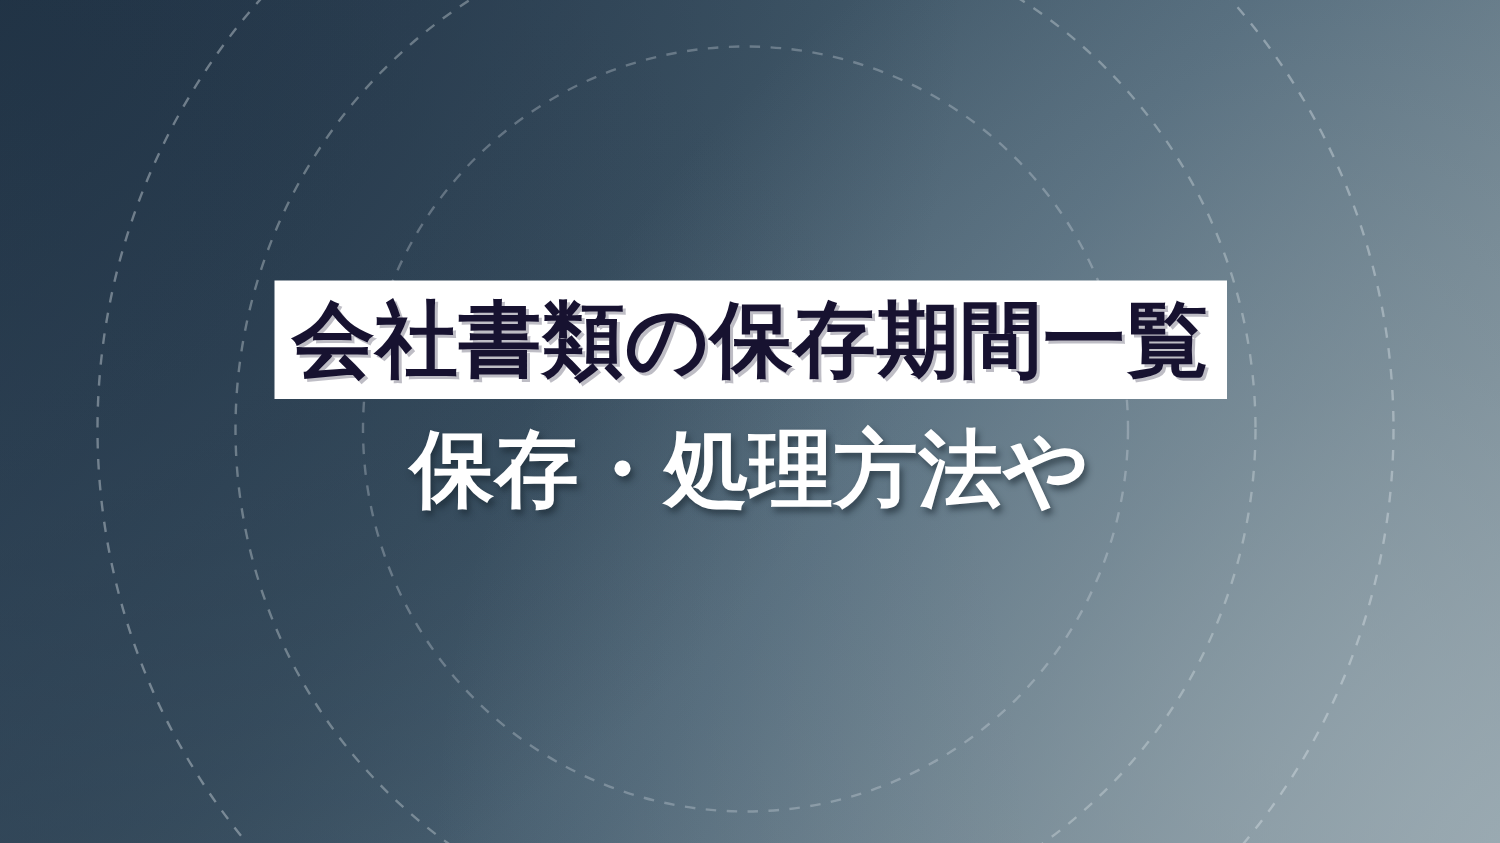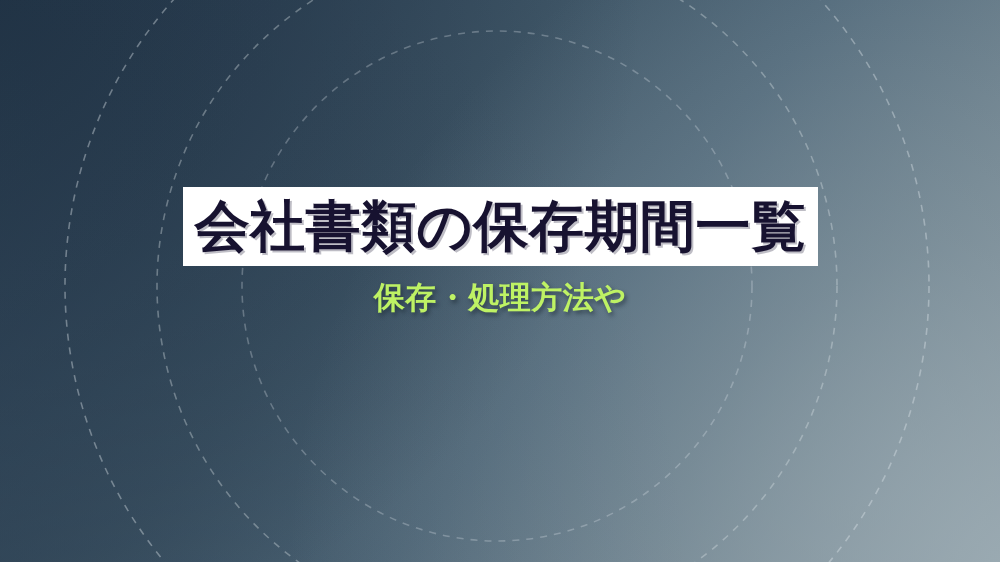--- a/index.html
+++ b/index.html
@@ -113,24 +113,24 @@
   .subtitle {
     position: absolute;
     left: 0;
     right: 0;
     top: 278px;
     text-align: center;
   }
 
   .subtitle-line {
     font-family: "DejaVu Sans", "Liberation Sans", sans-serif;
-    font-size: 31px;
+    font-size: 56px;
     font-weight: 700;
     line-height: 1.28;
-    color: #bef264;
+    color: #ffffff;
     letter-spacing: 0.5px;
     white-space: nowrap;
     text-shadow: 2px 3px 4px rgba(20,32,42,0.55);
   }
 </style>
 </head>
 <body>
 
 <div class="canvas">
 

